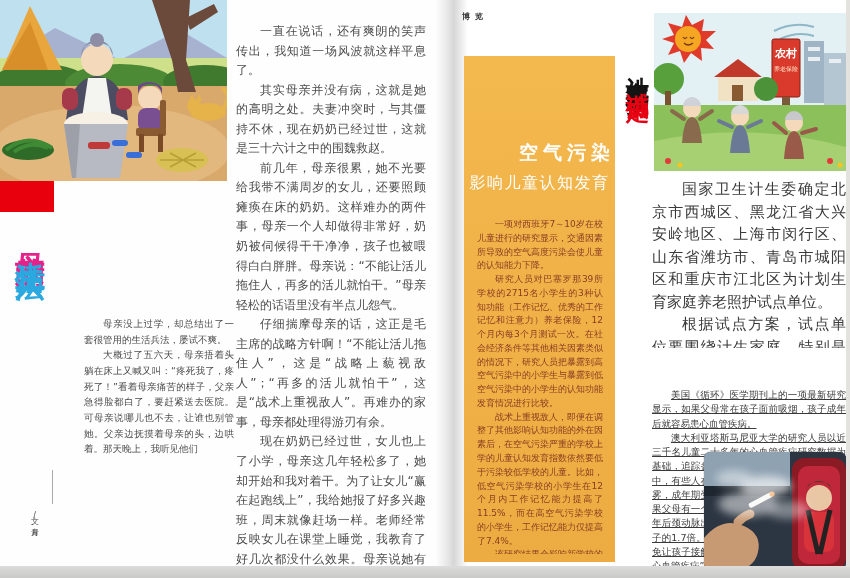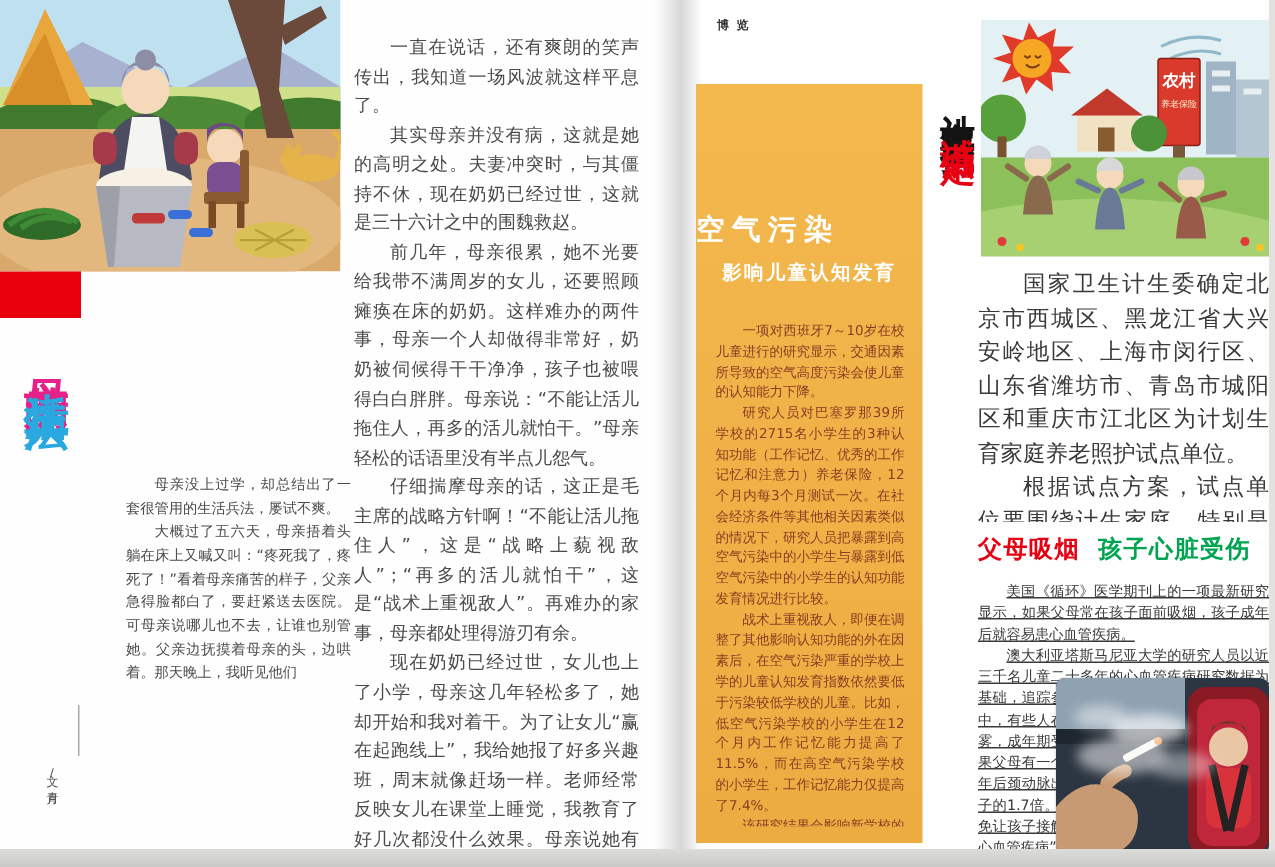--- a/index.html
+++ b/index.html
@@ -22,24 +22,24 @@
                   font-weight:700;font-size:30px;letter-spacing:3px;line-height:1.25;}
   #vertical-title .t1{color:#e6218a;}
   #vertical-title .t2{color:#29a9e0;}
   #title-rule{left:52px;top:470px;width:1px;height:34px;background:#a9a9a9;}
   #byline{left:28px;top:510px;writing-mode:vertical-rl;text-orientation:upright;font-size:8px;color:#4a4a4a;letter-spacing:1px;}
   .bodycol p{margin:0;text-align:justify;text-indent:2em;color:#4b4b4b;}
   #col-a{left:84px;top:316px;width:150px;height:252px;overflow:hidden;font-size:9.5px;line-height:1.65;}
   #col-b{left:236px;top:22px;width:190px;height:547px;overflow:hidden;font-size:12px;line-height:1.63;}
 
   
-  #section-label{left:478px;top:11px;font-size:8px;font-weight:700;letter-spacing:5px;color:#333;font-family:Liberation Serif, serif;}
+  #section-label{left:462px;top:11px;font-size:8px;font-weight:700;letter-spacing:5px;color:#333;font-family:Liberation Serif, serif;}
   #yellow-panel{left:464px;top:56px;width:151px;height:506px;background:linear-gradient(#f3b84e,#edac41);}
-  #yp-title1{margin-top:84px;text-align:left;color:#fff;font-weight:700;font-size:19px;letter-spacing:5px;}
-  #yp-title2{margin-top:7px;text-align:center;color:#fff;font-weight:700;font-size:13px;letter-spacing:1.5px;}
+  #yp-title1{margin-top:84px;text-align:right;color:#fff;font-weight:700;font-size:19px;letter-spacing:5px;}
+  #yp-title2{margin-top:7px;text-align:center;color:#fff;font-weight:400;font-size:16px;letter-spacing:1.5px;}
   #yp-body{margin:24px 12px 0 13px;height:336px;overflow:hidden;}
   #yp-body p{margin:0;text-align:justify;text-indent:2em;font-size:9px;line-height:1.53;color:#8a3c22;}
   #v-headline{left:618px;top:58px;width:34px;height:300px;writing-mode:vertical-rl;text-orientation:upright;
               font-weight:700;font-size:23px;letter-spacing:2px;line-height:1.3;color:#141414;}
   #v-headline .accent{color:#e60012;}
   #illu-right{left:654px;top:13px;width:192px;height:158px;overflow:hidden;}
   #care-body{left:652px;top:178px;width:194px;height:170px;overflow:hidden;}
   #care-body p{margin:0;text-align:justify;text-indent:2em;font-size:15px;line-height:1.5;color:#3a3a3a;}
   #smoke-title{left:652px;top:356px;font-size:16px;font-weight:700;letter-spacing:1px;white-space:nowrap;}
   #smoke-title .red{color:#e60012;margin-right:12px;}
@@ -203,21 +203,20 @@
       <circle cx="176" cy="148" r="3" fill="#e23a3a"></circle>
         <circle cx="186" cy="152" r="2.5" fill="#f5c623"></circle>
     </g>
   </svg>
 
   <div id="care-body" class="abs">
     <p>国家卫生计生委确定北京市西城区、黑龙江省大兴安岭地区、上海市闵行区、山东省潍坊市、青岛市城阳区和重庆市江北区为计划生育家庭养老照护试点单位。</p>
     <p>根据试点方案，试点单位要围绕计生家庭，特别是计生特殊家庭及失能老人家庭，开展针对性的生活照料、家庭保健、照顾护理、精神慰藉、紧急援助等活动，建立面向家庭、广泛参与、能够满足老人养老照护需求的服务网络和队伍，探索政府如何引导居家养老服务企业和机构开展助餐、助浴、助洁、助急、助医等订制服务，运用互联网、物联网等技术手段创新居家养老服务网络平台等。</p>
   </div>
 
-  <div id="smoke-title" class="abs"><span class="red">父母吸烟</span><span class="green">孩子心脏受伤</span></div>
 
   <div id="smoke-body" class="abs">
     <p>美国《循环》医学期刊上的一项最新研究显示，如果父母常在孩子面前吸烟，孩子成年后就容易患心血管疾病。</p>
     <p>澳大利亚塔斯马尼亚大学的研究人员以近三千名儿童二十多年的心血管疾病研究数据为基础，追踪参与者的健康状况。在这些参与者中，有些人在儿童时期长期接触父母吸烟的烟雾，成年期受损动脉超声波检测结果显示，如果父母有一个人吸烟，或父母都吸烟，孩子成年后颈动脉出现斑块的风险是父母都不吸烟孩子的1.7倍。研究人员称，该结果为“父母应避免让孩子接触香烟烟雾，否则孩子成年后易患心血管疾病”这一论点提供了有力的证据。</p>
   </div>
 
   <svg id="photo-smoking" class="abs" viewBox="0 0 142 118" xmlns="http://www.w3.org/2000/svg">
     <defs>
         <filter id="smokeblur" x="-30%" y="-30%" width="160%" height="160%">
           <feGaussianBlur stdDeviation="4"></feGaussianBlur>

